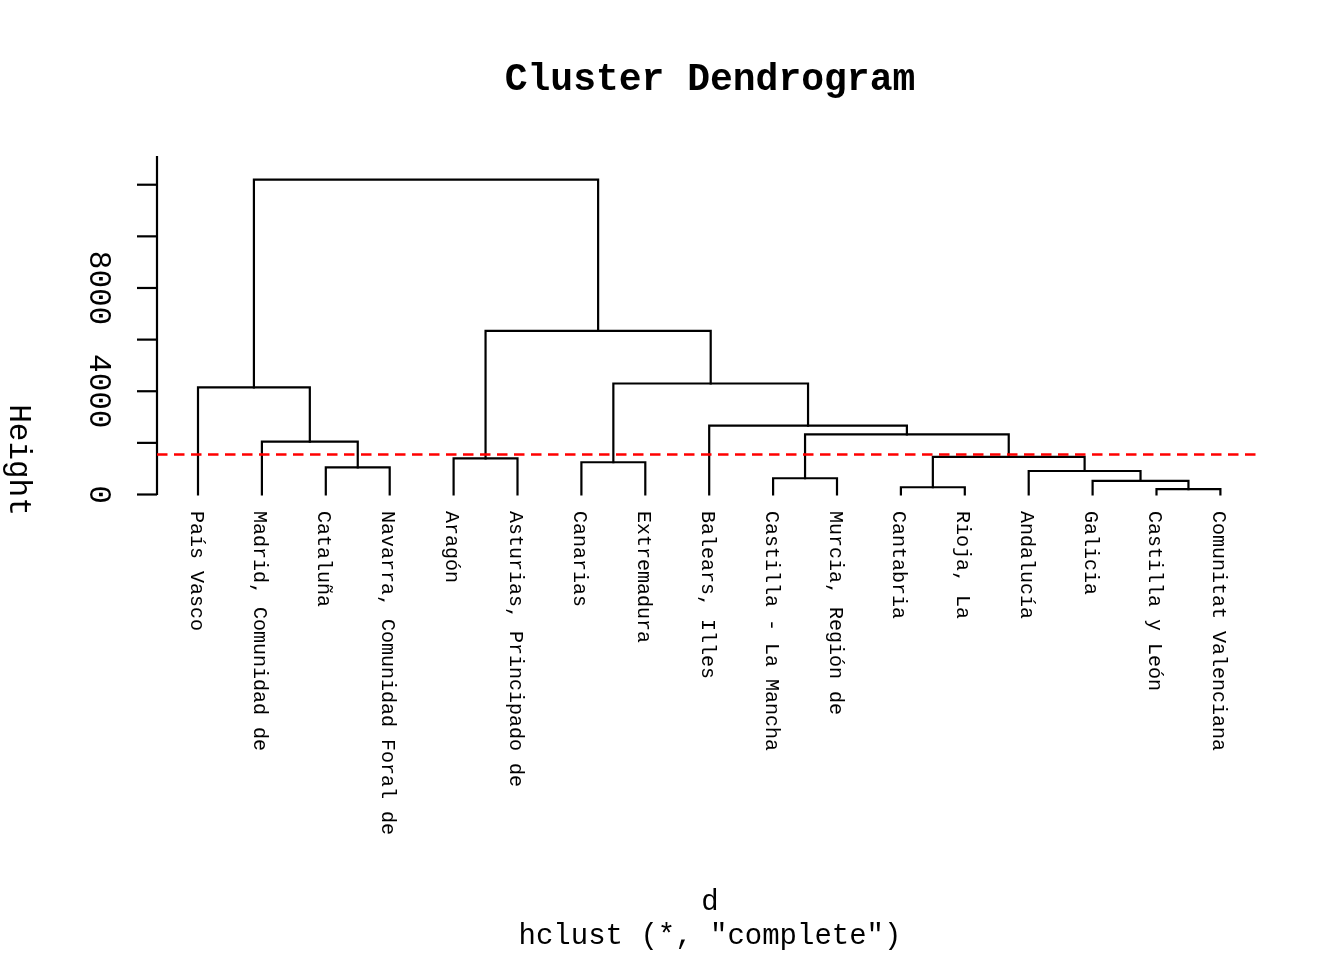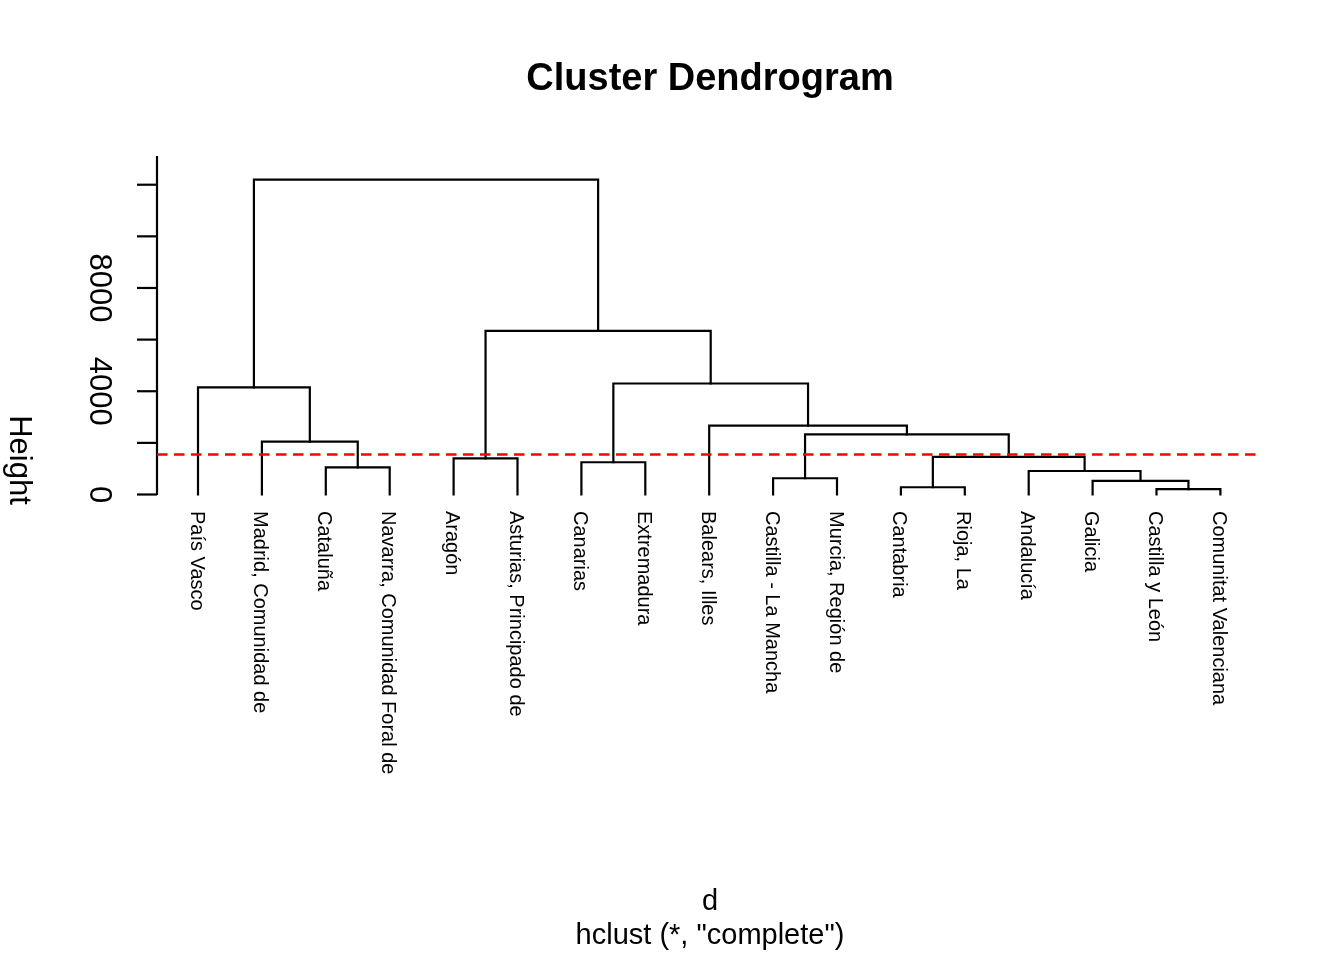--- a/index.html
+++ b/index.html
@@ -1,17 +1,17 @@
 <!DOCTYPE html>
 <html><head>
 <meta charset="utf-8">
 <style>
   html,body{margin:0;padding:0;background:#ffffff;}
   #screen{position:relative;width:1344px;height:960px;background:#ffffff;overflow:hidden;
-          font-family:Liberation Sans, sans-serif;}
+          font-family:Liberation Mono, monospace;}
   svg text{fill:#000000;}
   .title-text{font-size:38px;font-weight:bold;}
   .axis-text{font-size:31px;}
   .ylab-text{font-size:31px;}
   .caption-text{font-size:29px;}
   .leaf-text{font-size:20px;}
 </style>
 </head>
 <body>
 

